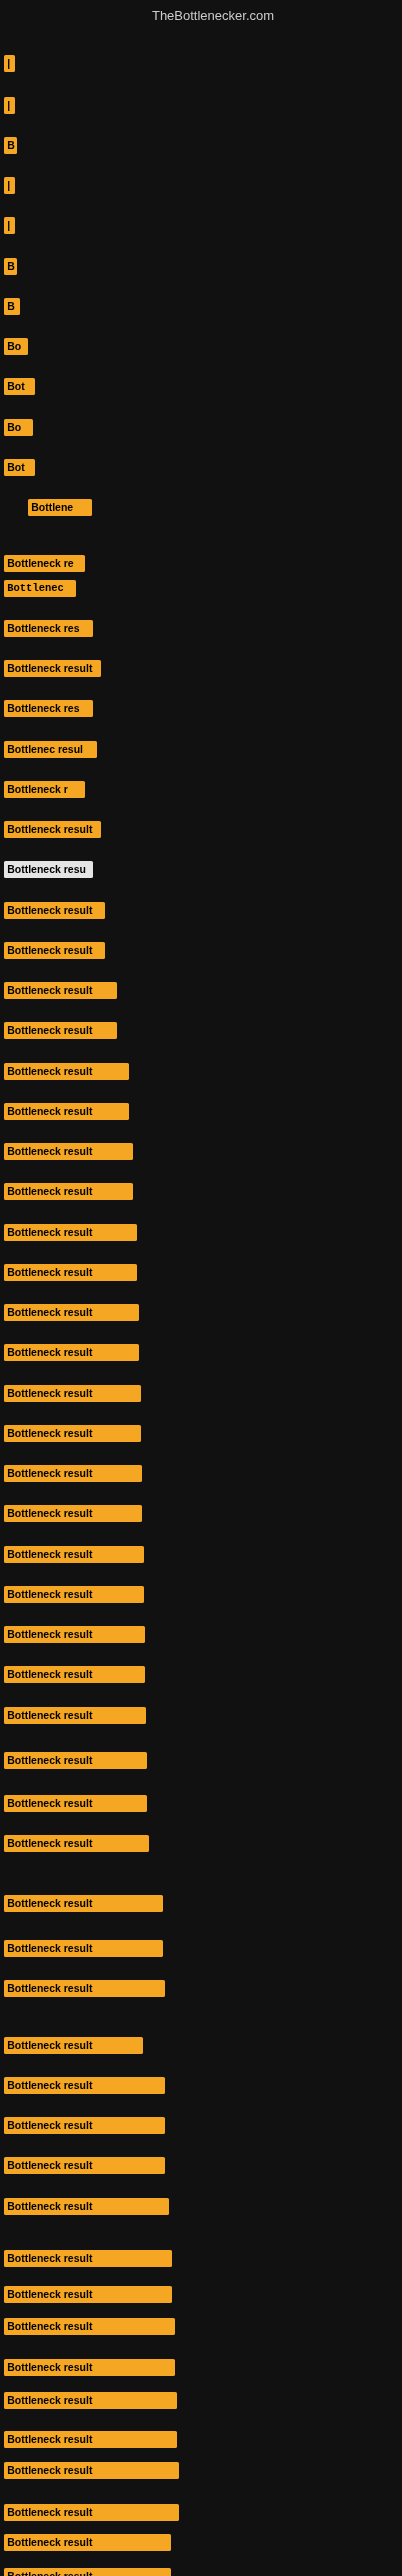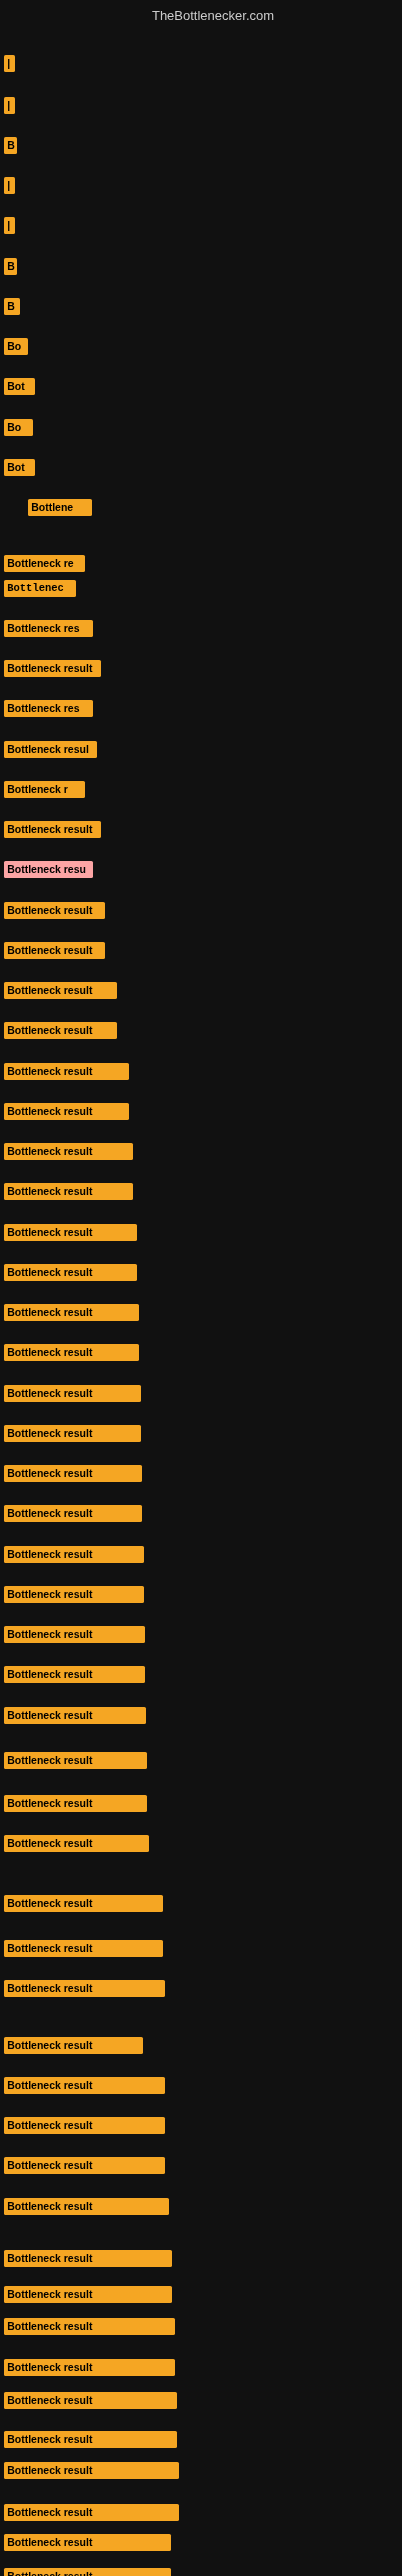--- a/index.html
+++ b/index.html
@@ -95,30 +95,30 @@
     <div class="bar-item" style="top: 620px; left: 4px;">
       <div class="bar-label" style="width: 89px; overflow: hidden; font-size: 10.5px; padding: 2.4px 3.2px; background-color: rgb(245, 166, 35); color: rgb(0, 0, 0);">Bottleneck res</div>
     </div>
     <div class="bar-item" style="top: 660px; left: 4px;">
       <div class="bar-label" style="width: 97px; overflow: hidden; font-size: 10.5px; padding: 2.4px 3.2px; background-color: rgb(245, 166, 35); color: rgb(0, 0, 0);">Bottleneck result</div>
     </div>
     <div class="bar-item" style="top: 700px; left: 4px;">
       <div class="bar-label" style="width: 89px; overflow: hidden; font-size: 10.5px; padding: 2.4px 3.2px; background-color: rgb(245, 166, 35); color: rgb(0, 0, 0);">Bottleneck res</div>
     </div>
     <div class="bar-item" style="top: 741px; left: 4px;">
-      <div class="bar-label" style="width: 93px; overflow: hidden; font-size: 10.5px; padding: 2.4px 3.2px; background-color: rgb(245, 166, 35); color: rgb(0, 0, 0);">Bottleneck resul</div>
+      <div class="bar-label" style="width: 93px; overflow: hidden; font-size: 10.5px; padding: 2.4px 3.2px; background-color: rgb(245, 166, 35); color: rgb(0, 0, 0);">Bottlenec resul</div>
     </div>
     <div class="bar-item" style="top: 781px; left: 4px;">
       <div class="bar-label" style="width: 81px; overflow: hidden; font-size: 10.5px; padding: 2.4px 3.2px; background-color: rgb(245, 166, 35); color: rgb(0, 0, 0);">Bottleneck r</div>
     </div>
     <div class="bar-item" style="top: 821px; left: 4px;">
       <div class="bar-label" style="width: 97px; overflow: hidden; font-size: 10.5px; padding: 2.4px 3.2px; background-color: rgb(245, 166, 35); color: rgb(0, 0, 0);">Bottleneck result</div>
     </div>
     <div class="bar-item" style="top: 861px; left: 4px;">
-      <div class="bar-label" style="width: 89px; overflow: hidden; font-size: 10.5px; padding: 2.4px 3.2px; background-color: #fca5a5; color: rgb(0, 0, 0);">Bottleneck resu</div>
+      <div class="bar-label" style="width: 89px; overflow: hidden; font-size: 10.5px; padding: 2.4px 3.2px; background-color: #e5e5e5; color: rgb(0, 0, 0);">Bottleneck resu</div>
     </div>
     <div class="bar-item" style="top: 902px; left: 4px;">
       <div class="bar-label" style="width: 101px; overflow: hidden; font-size: 10.5px; padding: 2.4px 3.2px; background-color: rgb(245, 166, 35); color: rgb(0, 0, 0);">Bottleneck result</div>
     </div>
     <div class="bar-item" style="top: 942px; left: 4px;">
       <div class="bar-label" style="width: 101px; overflow: hidden; font-size: 10.5px; padding: 2.4px 3.2px; background-color: rgb(245, 166, 35); color: rgb(0, 0, 0);">Bottleneck result</div>
     </div>
     <div class="bar-item" style="top: 982px; left: 4px;">
       <div class="bar-label" style="width: 113px; overflow: hidden; font-size: 10.5px; padding: 2.4px 3.2px; background-color: rgb(245, 166, 35); color: rgb(0, 0, 0);">Bottleneck result</div>
     </div>

